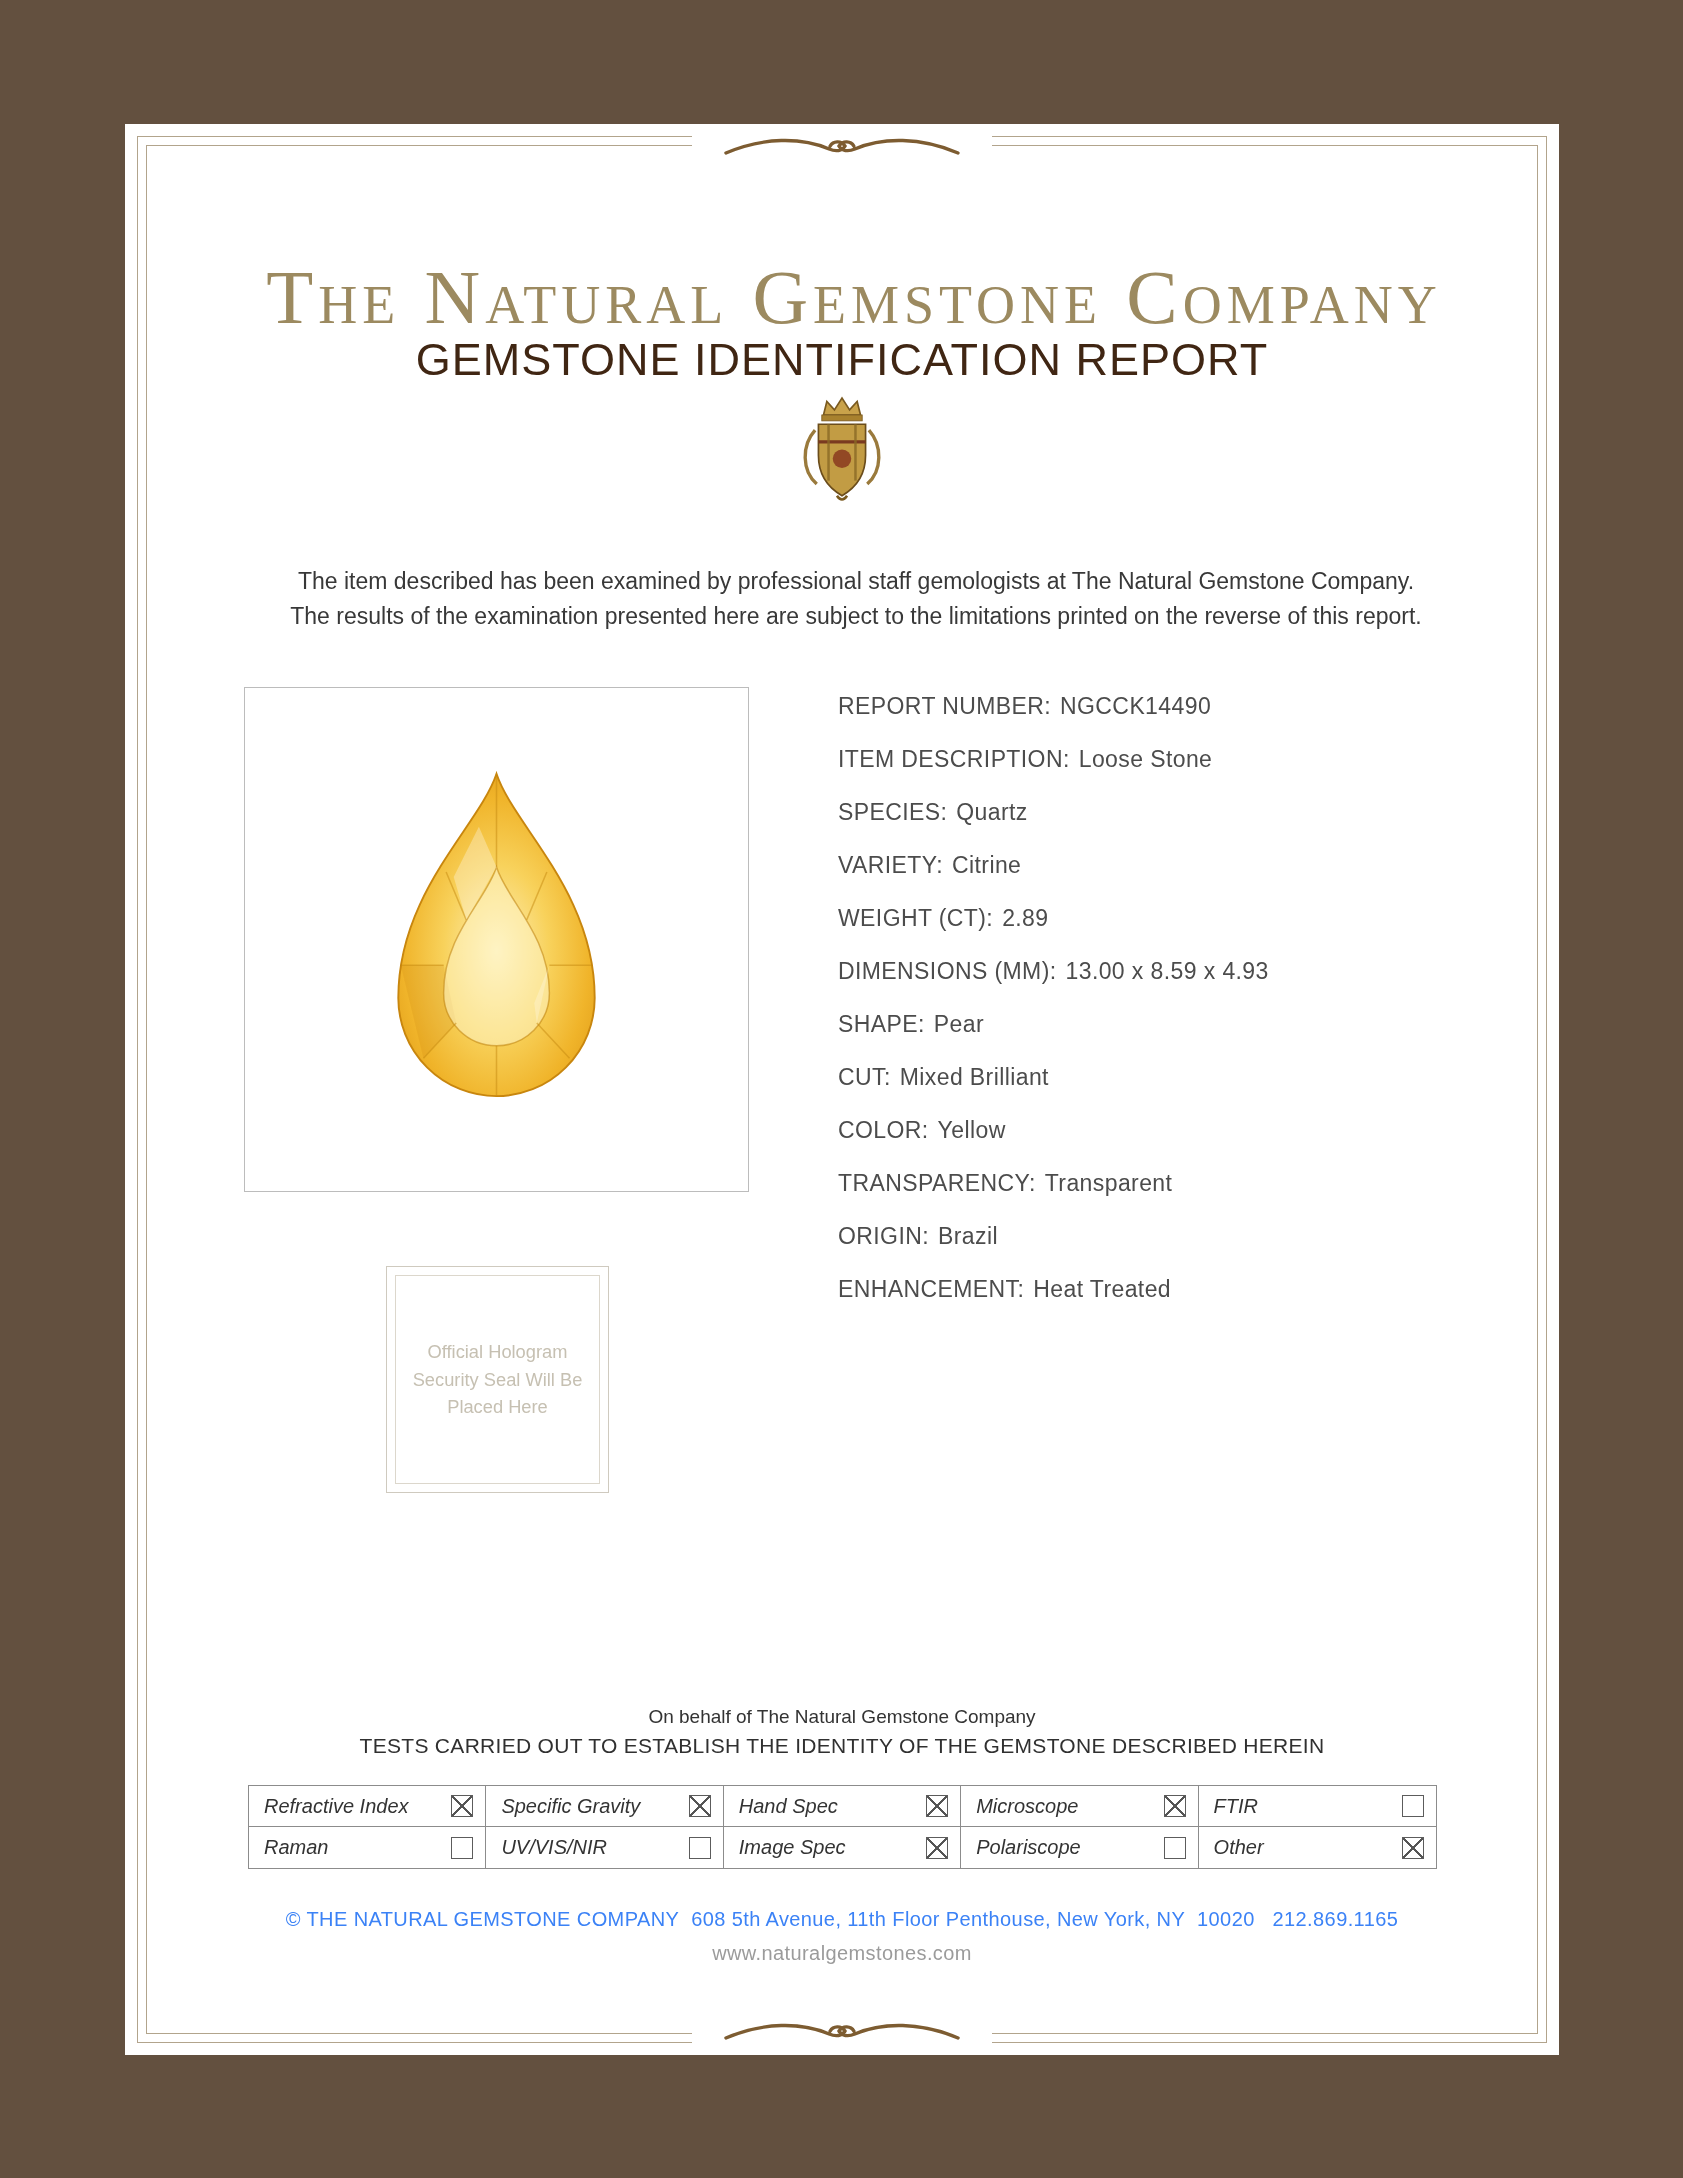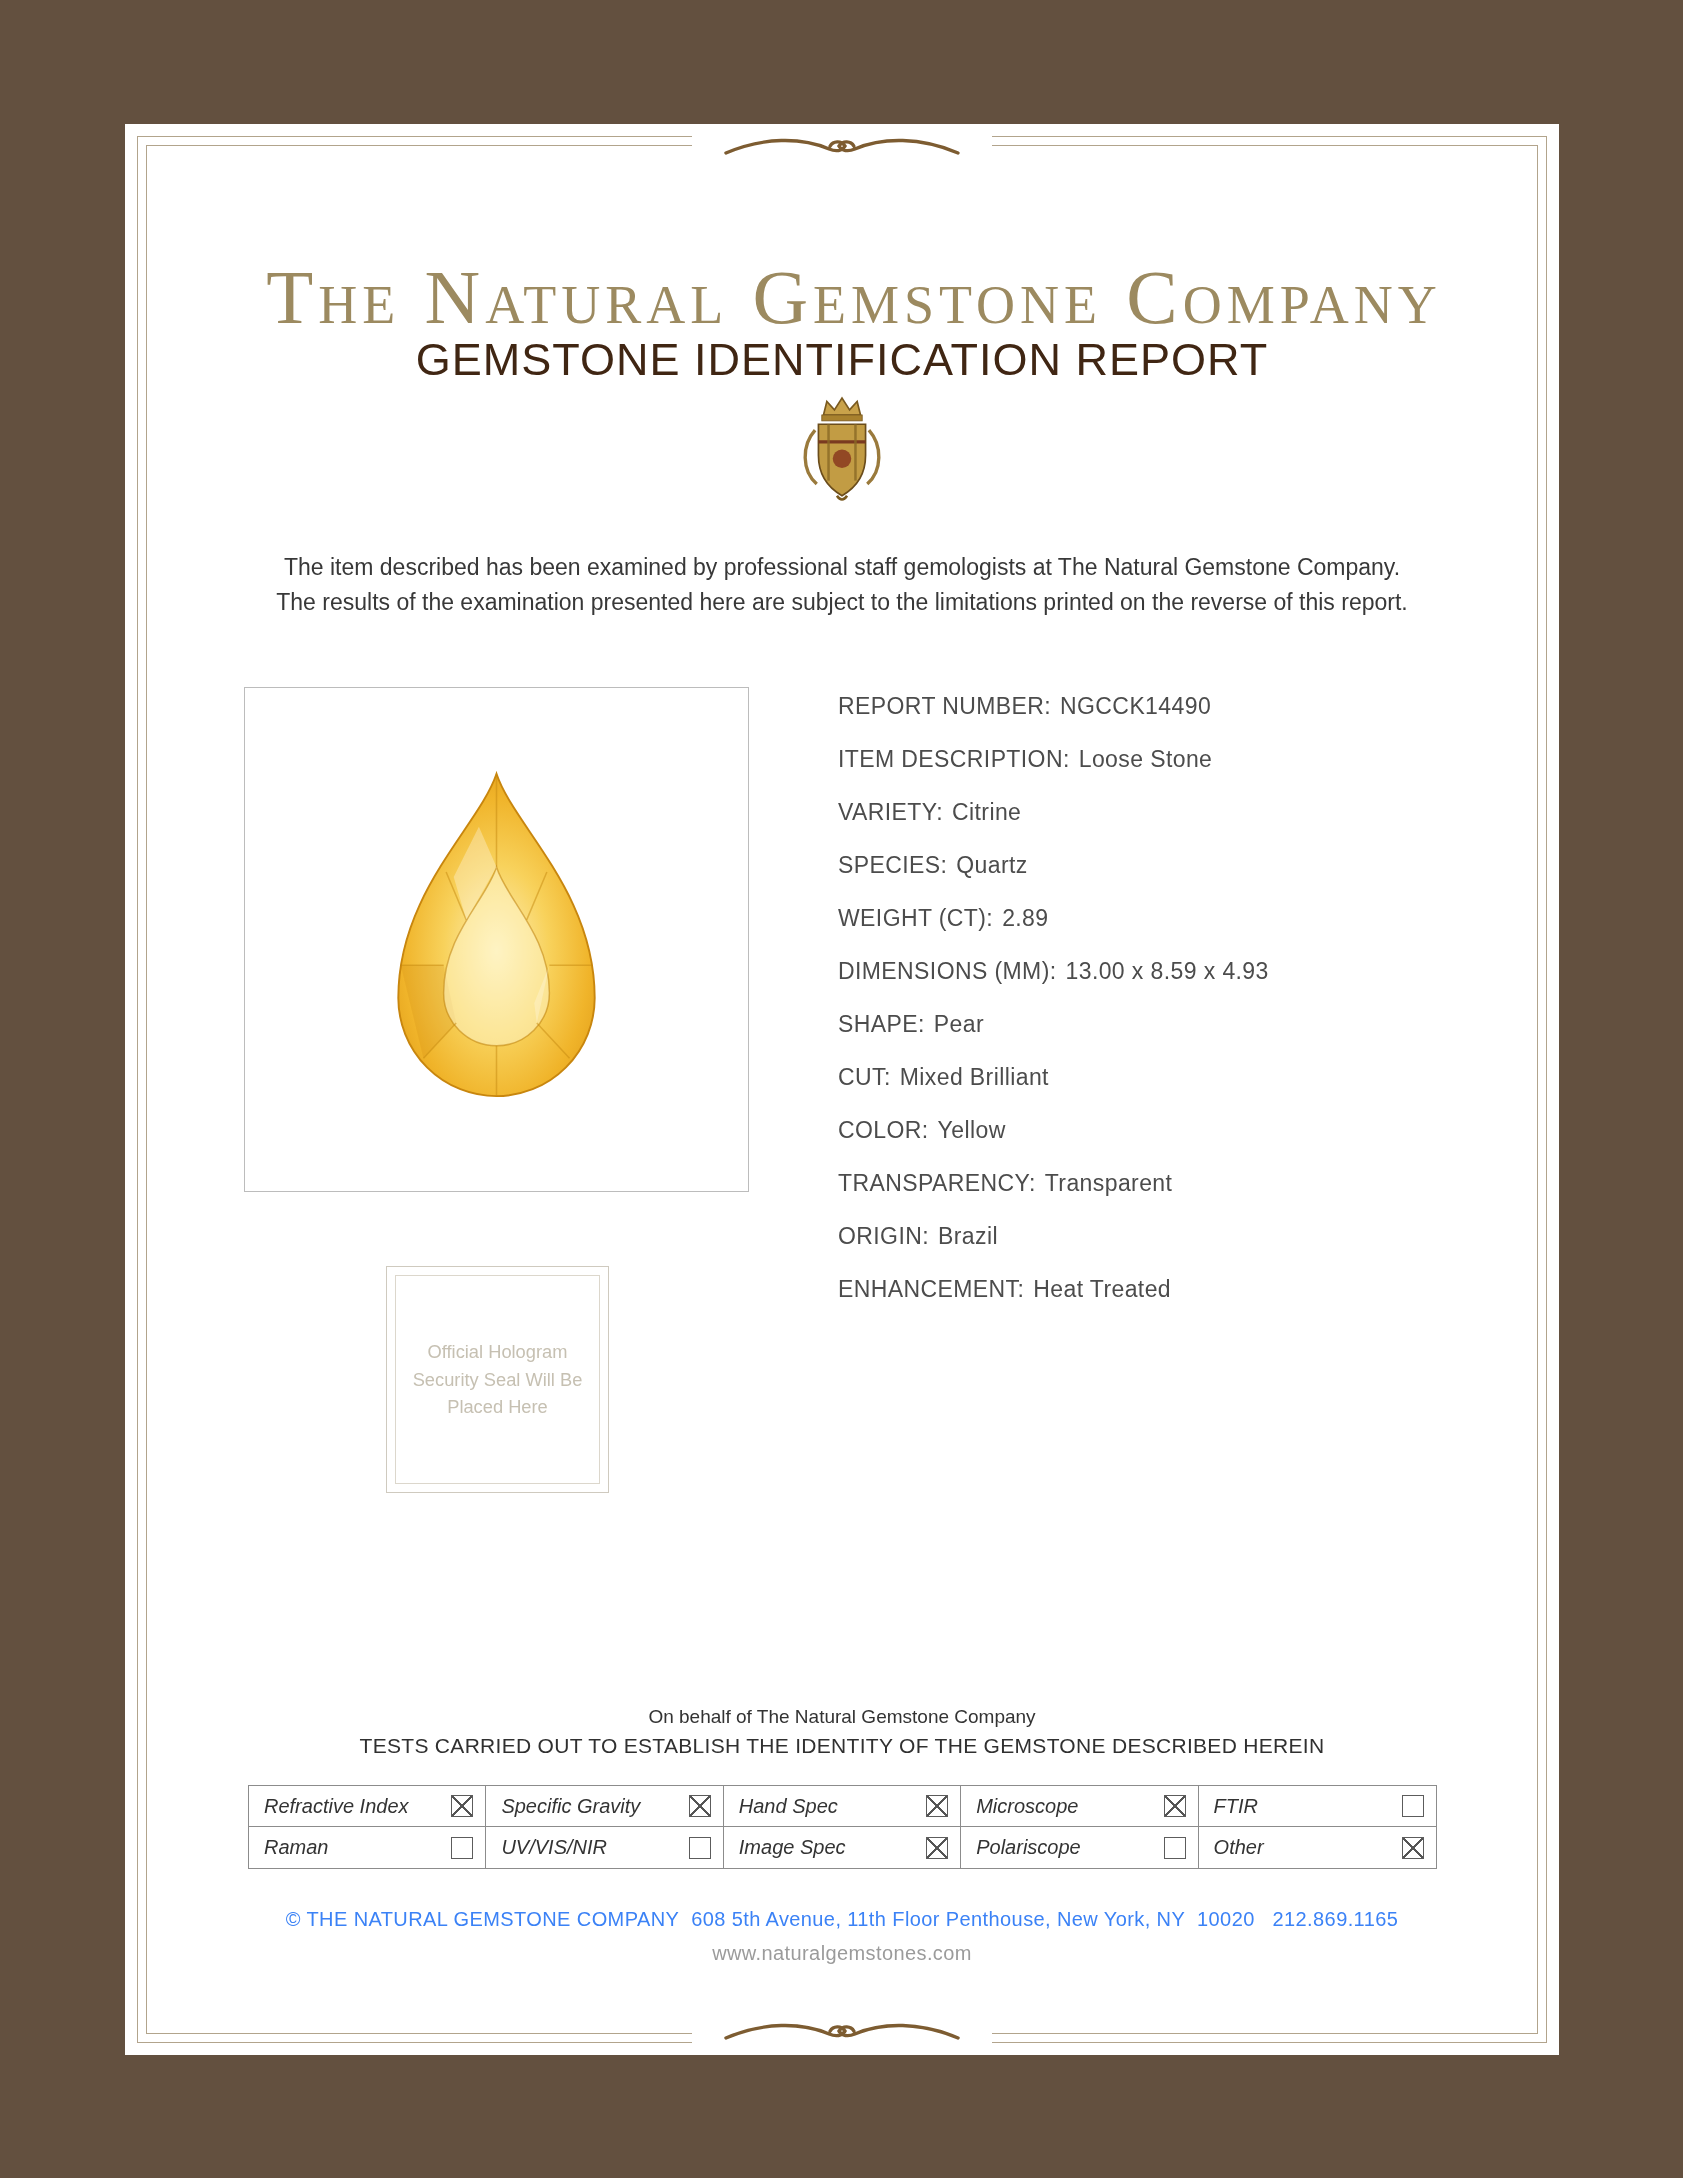--- a/index.html
+++ b/index.html
@@ -27,21 +27,21 @@
     font-variant:small-caps;
     font-size:77px;letter-spacing:5px;color:#9c8a60;
   }
   .subtitle{
     position:absolute;top:210px;left:0;width:100%;margin:0;
     text-align:center;font-weight:400;
     font-size:45px;letter-spacing:1px;color:#402613;
   }
   .crest{position:absolute;top:269px;left:50%;transform:translateX(-50%);line-height:0;}
   .intro{
-    position:absolute;top:426px;left:0;width:100%;margin:0;
+    position:absolute;top:426px;left:0;width:100%;margin:14px;
     text-align:center;font-size:23px;line-height:1.5;color:#383838;
   }
 
   .gem-box{
     position:absolute;left:119px;top:563px;width:503px;height:503px;
     background:#fff;border:1px solid #bcbcbc;
     display:flex;align-items:center;justify-content:center;
   }
 
   .fields{position:absolute;left:713px;top:556px;}
@@ -173,26 +173,26 @@
   <div class="fields">
     <div class="field">
         <span class="flabel">REPORT NUMBER:</span>
         <span class="fvalue">NGCCK14490</span>
       </div>
     <div class="field">
         <span class="flabel">ITEM DESCRIPTION:</span>
         <span class="fvalue">Loose Stone</span>
       </div>
     <div class="field">
+        <span class="flabel">SPECIES:</span>
+        <span class="fvalue">Quartz</span>
+      </div>
+    <div class="field">
         <span class="flabel">VARIETY:</span>
         <span class="fvalue">Citrine</span>
-      </div>
-    <div class="field">
-        <span class="flabel">SPECIES:</span>
-        <span class="fvalue">Quartz</span>
       </div>
     <div class="field">
         <span class="flabel">WEIGHT (CT):</span>
         <span class="fvalue">2.89</span>
       </div>
     <div class="field">
         <span class="flabel">DIMENSIONS (MM):</span>
         <span class="fvalue">13.00 x 8.59 x 4.93</span>
       </div>
     <div class="field">

